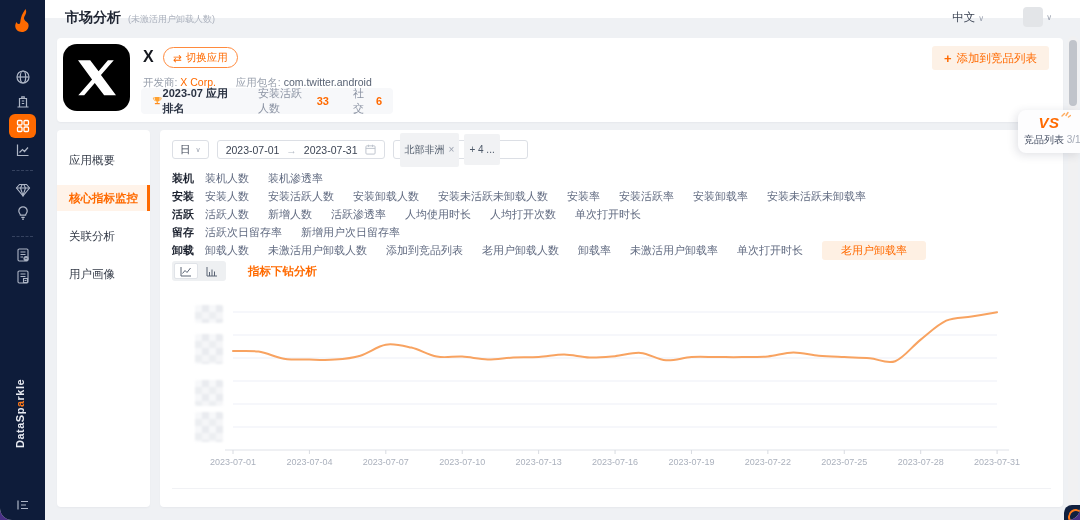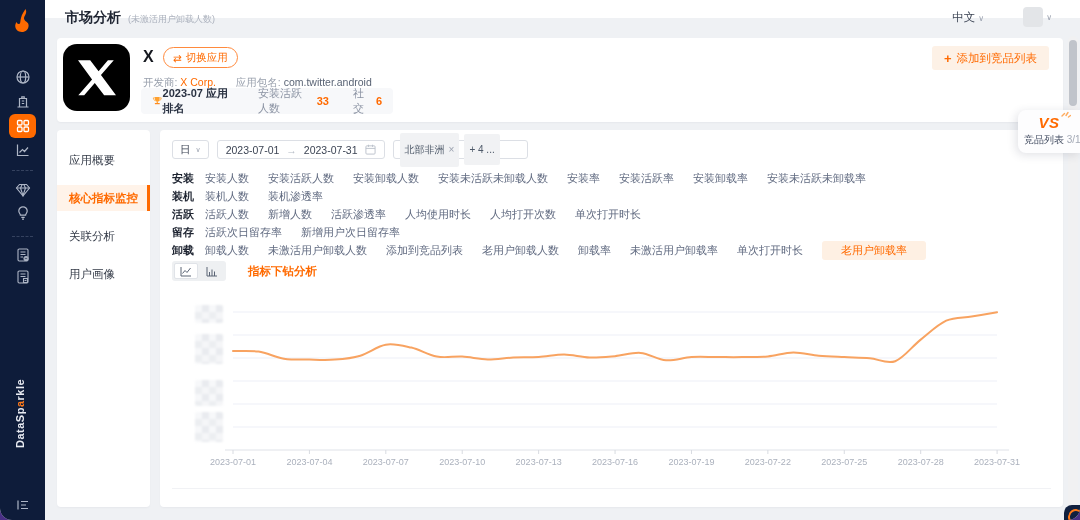--- a/index.html
+++ b/index.html
@@ -265,34 +265,34 @@
         <span class="f-tag">
           <span>北部非洲</span>
           <span class="x">×</span>
         </span>
         <span class="f-tag">+ 4 ...</span>
       </div>
     </div>
 
     <div class="metrics" id="metric-rows">
         <div class="m-row">
+          <span class="m-label">装机</span>
+          <span class="m-item">装机人数</span>
+          <span class="m-item">装机渗透率</span>
+        </div>
+        <div class="m-row">
           <span class="m-label">安装</span>
           <span class="m-item">安装人数</span>
           <span class="m-item">安装活跃人数</span>
           <span class="m-item">安装卸载人数</span>
           <span class="m-item">安装未活跃未卸载人数</span>
           <span class="m-item">安装率</span>
           <span class="m-item">安装活跃率</span>
           <span class="m-item">安装卸载率</span>
           <span class="m-item">安装未活跃未卸载率</span>
-        </div>
-        <div class="m-row">
-          <span class="m-label">装机</span>
-          <span class="m-item">装机人数</span>
-          <span class="m-item">装机渗透率</span>
         </div>
         <div class="m-row">
           <span class="m-label">活跃</span>
           <span class="m-item">活跃人数</span>
           <span class="m-item">新增人数</span>
           <span class="m-item">活跃渗透率</span>
           <span class="m-item">人均使用时长</span>
           <span class="m-item">人均打开次数</span>
           <span class="m-item">单次打开时长</span>
         </div>

